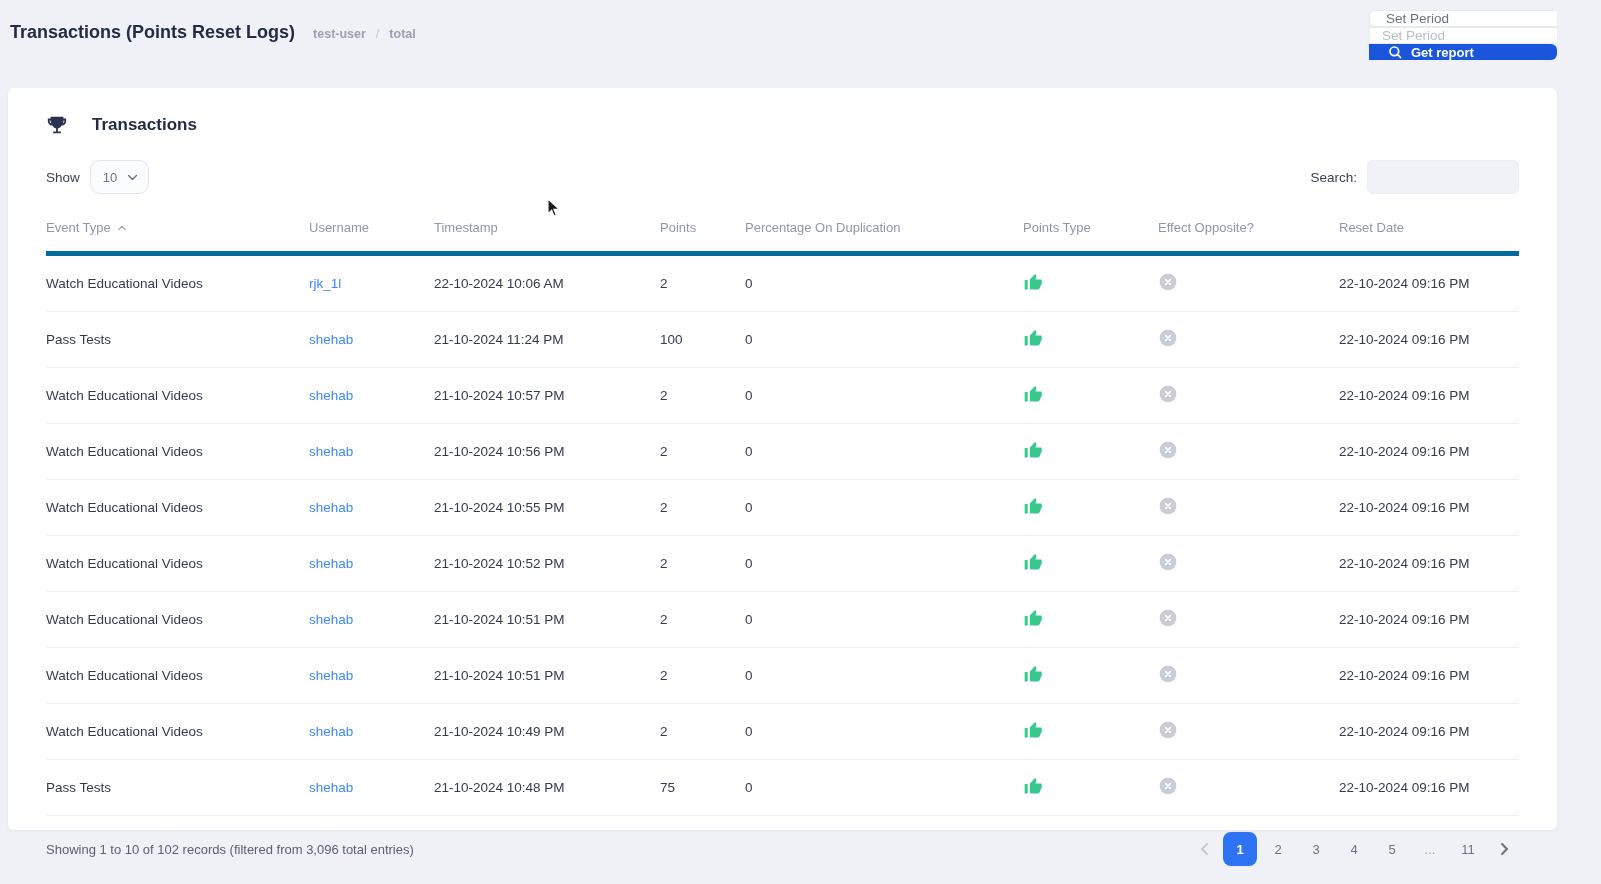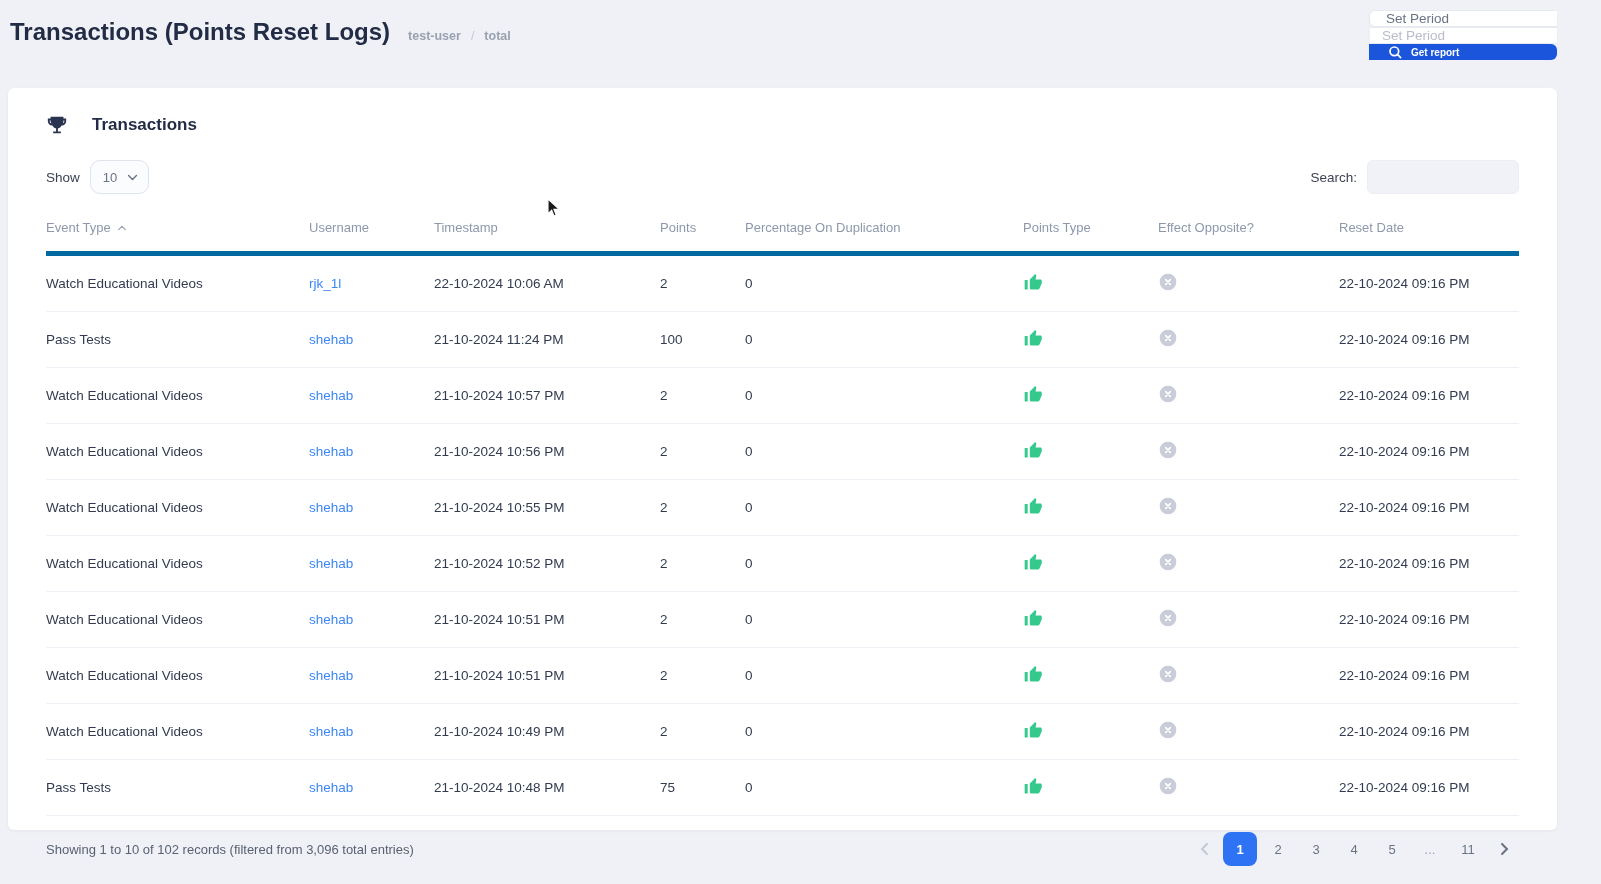--- a/index.html
+++ b/index.html
@@ -20,37 +20,37 @@
     background:var(--bg);
     font-family:"Liberation Sans","DejaVu Sans",sans-serif;
     color:var(--text-body);
     position:relative;
   }
   .topbar{
     display:flex;align-items:center;justify-content:space-between;
     padding:10px 44px 10px 10px;height:64px;
   }
   .title-wrap{display:flex;align-items:baseline;gap:18px;}
-  .page-title{font-size:24px;font-weight:700;color:var(--text-dark);}
+  .page-title{font-size:18px;font-weight:700;color:var(--text-dark);}
   .breadcrumb{display:flex;align-items:center;gap:10px;font-size:12.5px;color:#9aa1b0;font-weight:600;}
   .breadcrumb .sep{color:#c3c8d2;font-weight:400;}
   .period-group{display:flex;align-items:stretch;height:44px;border-radius:6px;box-shadow:0 1px 2px rgba(30,40,70,.05);flex-direction:column;}
   .period-label{
     background:#fff;color:#6a7383;font-size:13.5px;display:flex;align-items:center;
     padding:0 16px;border:1px solid #e7eaf0;border-right:none;border-radius:6px 0 0 6px;white-space:nowrap;
   }
   .period-input{
     width:188px;border:1px solid #e7eaf0;border-left:1px solid #eef0f4;border-right:none;
     background:#fff;font-size:13.5px;padding:0 12px;outline:none;color:#3c4254;
     font-family:"Liberation Sans","DejaVu Sans",sans-serif;
   }
   .period-input::placeholder{color:#b7bdc9;}
   .report-btn{
     display:flex;align-items:center;gap:8px;border:none;cursor:pointer;
-    background:var(--accent);color:#fff;font-size:10px;font-weight:700;
+    background:var(--accent);color:#fff;font-size:13px;font-weight:700;
     padding:0 18px;border-radius:0 6px 6px 0;
     font-family:"Liberation Sans","DejaVu Sans",sans-serif;
   }
   .card{
     background:#fff;border-radius:6px;box-shadow:0 1px 3px rgba(30,40,70,.06);
     margin:24px 44px 0 8px;padding:26px 38px 14px 38px;height:742px;
     display:flex;flex-direction:column;
   }
   .card-head{display:flex;align-items:center;gap:24px;margin-bottom:24px;}
   .card-title{font-size:17px;font-weight:700;color:var(--text-dark);}

